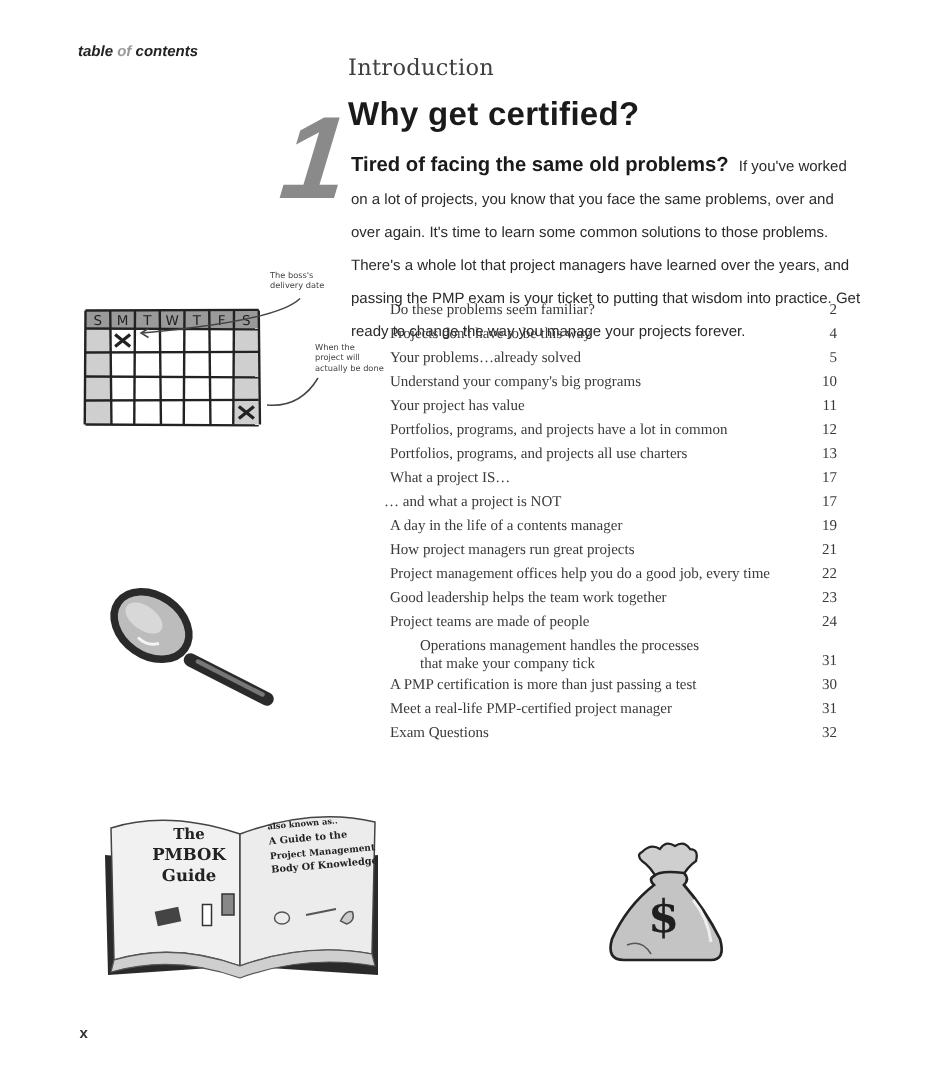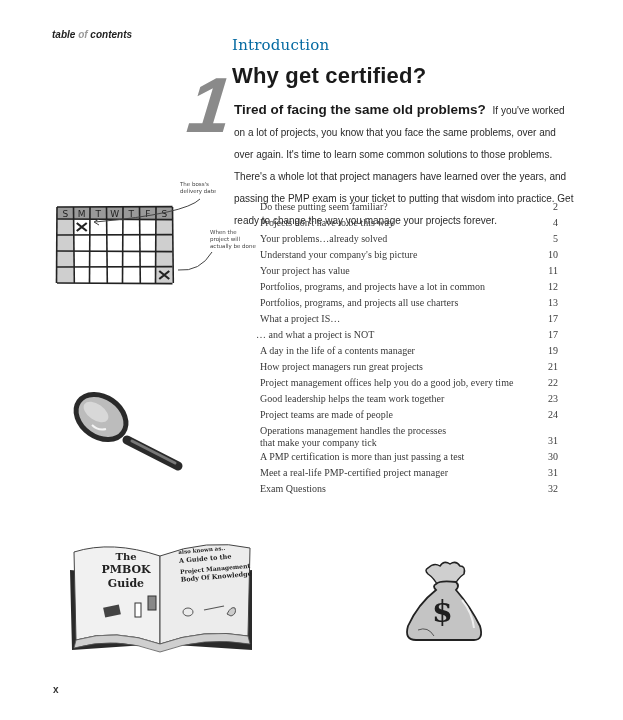--- a/index.html
+++ b/index.html
@@ -1,20 +1,20 @@
 <!DOCTYPE html>
 <html><head>
 <meta charset="utf-8">
 <style>
   html, body { margin:0; padding:0; background:#ffffff; }
   body { width:623px; height:720px; position:relative; overflow:hidden; font-family:"Liberation Sans", sans-serif; color:#1a1a1a; }
   .abs { position:absolute; }
   #running-head { left:52px; top:29px; font-size:10px; font-weight:bold; font-style:italic; color:#222; }
   #running-head .of { color:#9a9a9a; font-weight:bold; }
-  #section-label { left:232px; top:36px; font-family:"DejaVu Serif", serif; font-size:15px; color:#0369a1; letter-spacing:0.2px; }
+  #section-label { left:232px; top:36px; font-family:"DejaVu Serif", serif; font-size:15px; color:#404040; letter-spacing:0.2px; }
   #chapter-number { left:188px; top:66px; font-family:"Liberation Sans", sans-serif; font-size:78px; font-weight:bold; font-style:italic; color:#8a8a8a; line-height:1; transform:skewX(-6deg); }
   #chapter-title { left:232px; top:63px; font-size:22px; font-weight:bold; color:#1a1a1a; letter-spacing:0.2px; }
   #intro { left:234px; top:87px; width:340px; font-size:10px; line-height:22px; color:#2a2a2a;margin-top:12px; }
   #intro .lead { font-size:13.5px; font-weight:bold; color:#1a1a1a; margin-right:4px; }
   #toc { left:260px; top:199px; width:300px; font-family:"Liberation Serif", serif; font-size:10px; color:#3a3a3a; }
   .toc-row { display:flex; justify-content:space-between; align-items:flex-end; line-height:16px; }
   .toc-row .title { flex:1; }
   .toc-row .page { width:30px; text-align:right; padding-right:2px; }
   .toc-row.outdent .title { margin-left:-4px; }
   .toc-row.multi .title { line-height:12px; }
@@ -128,33 +128,33 @@
     <path d="M428 568 q6 -6 12 -2 q4 -6 10 -2 q6 -4 10 2 q6 0 4 8 q-6 4 -10 12 l-16 0 q-4 -8 -10 -12 q-4 -4 0 -6 z" fill="#cfcfcf" stroke="#222" stroke-width="1.5"></path>
     <path d="M436 584 Q440 580 456 582 Q460 586 456 590 Q470 606 480 626 Q484 640 474 640 L416 640 Q404 640 408 626 Q418 604 436 590 Q432 586 436 584 Z" fill="#c4c4c4" stroke="#222" stroke-width="1.8"></path>
     <path d="M418 630 q10 -4 16 6" stroke="#555" fill="none"></path>
     <path d="M462 600 q10 12 12 28" stroke="#eee" stroke-width="2" fill="none"></path>
   </svg>
   <div class="abs" style="left:432px;top:594px;font-family:'DejaVu Serif',serif;font-size:30px;font-weight:bold;color:#1f1f1f;">$</div>
 </div>
 
 <div id="toc" class="abs">
     <div class="toc-row">
-      <span class="title">Do these putting seem familiar?</span>
+      <span class="title">Do these problems seem familiar?</span>
       <span class="page">2</span>
     </div>
     <div class="toc-row">
       <span class="title">Projects don't have to be this way</span>
       <span class="page">4</span>
     </div>
     <div class="toc-row">
       <span class="title">Your problems…already solved</span>
       <span class="page">5</span>
     </div>
     <div class="toc-row">
-      <span class="title">Understand your company's big picture</span>
+      <span class="title">Understand your company's big programs</span>
       <span class="page">10</span>
     </div>
     <div class="toc-row">
       <span class="title">Your project has value</span>
       <span class="page">11</span>
     </div>
     <div class="toc-row">
       <span class="title">Portfolios, programs, and projects have a lot in common</span>
       <span class="page">12</span>
     </div>
@@ -184,21 +184,21 @@
     </div>
     <div class="toc-row">
       <span class="title">Good leadership helps the team work together</span>
       <span class="page">23</span>
     </div>
     <div class="toc-row">
       <span class="title">Project teams are made of people</span>
       <span class="page">24</span>
     </div>
     <div class="toc-row multi" style="padding-top: 2px;">
-      <span class="title" style="max-width: 200px;">Operations management handles the processes that make your company tick</span>
+      <span class="title" style="max-width: 200px; margin-left: 20px;">Operations management handles the processes that make your company tick</span>
       <span class="page">31</span>
     </div>
     <div class="toc-row">
       <span class="title">A PMP certification is more than just passing a test</span>
       <span class="page">30</span>
     </div>
     <div class="toc-row">
       <span class="title">Meet a real-life PMP-certified project manager</span>
       <span class="page">31</span>
     </div>

